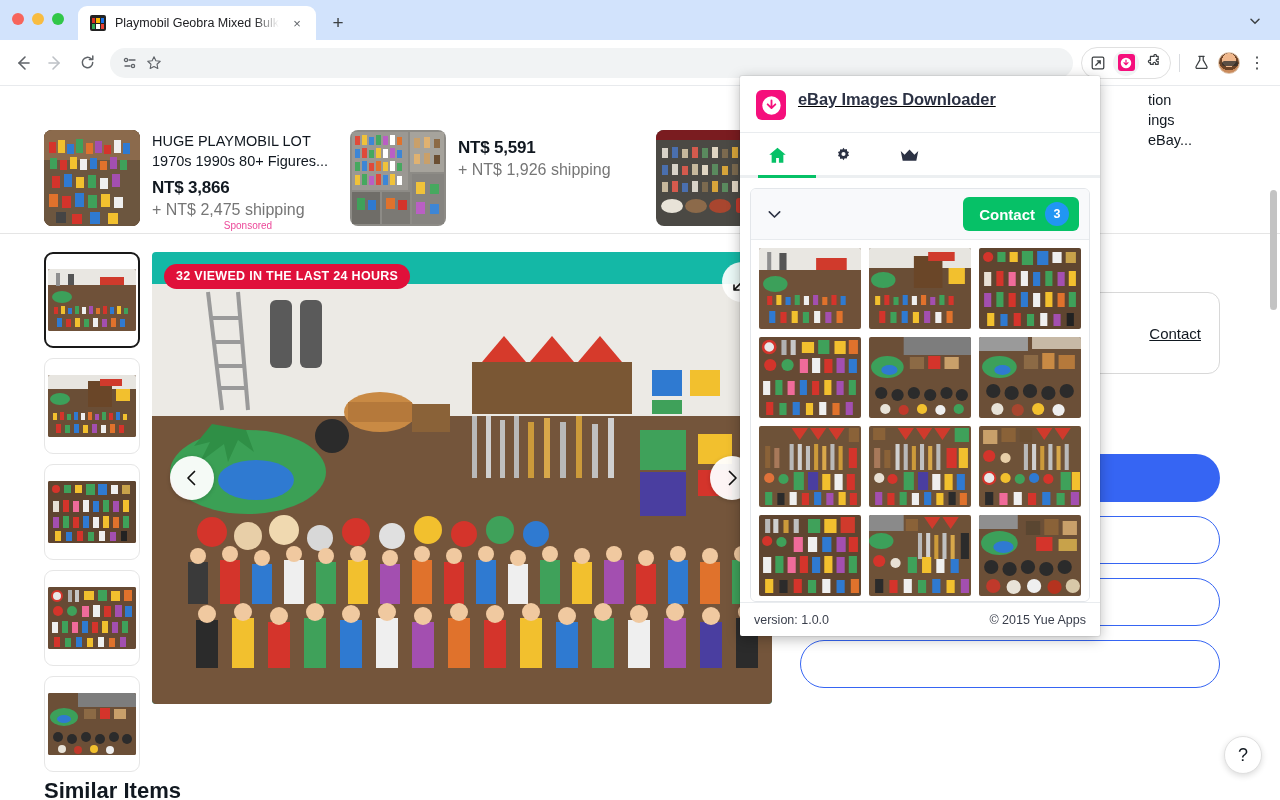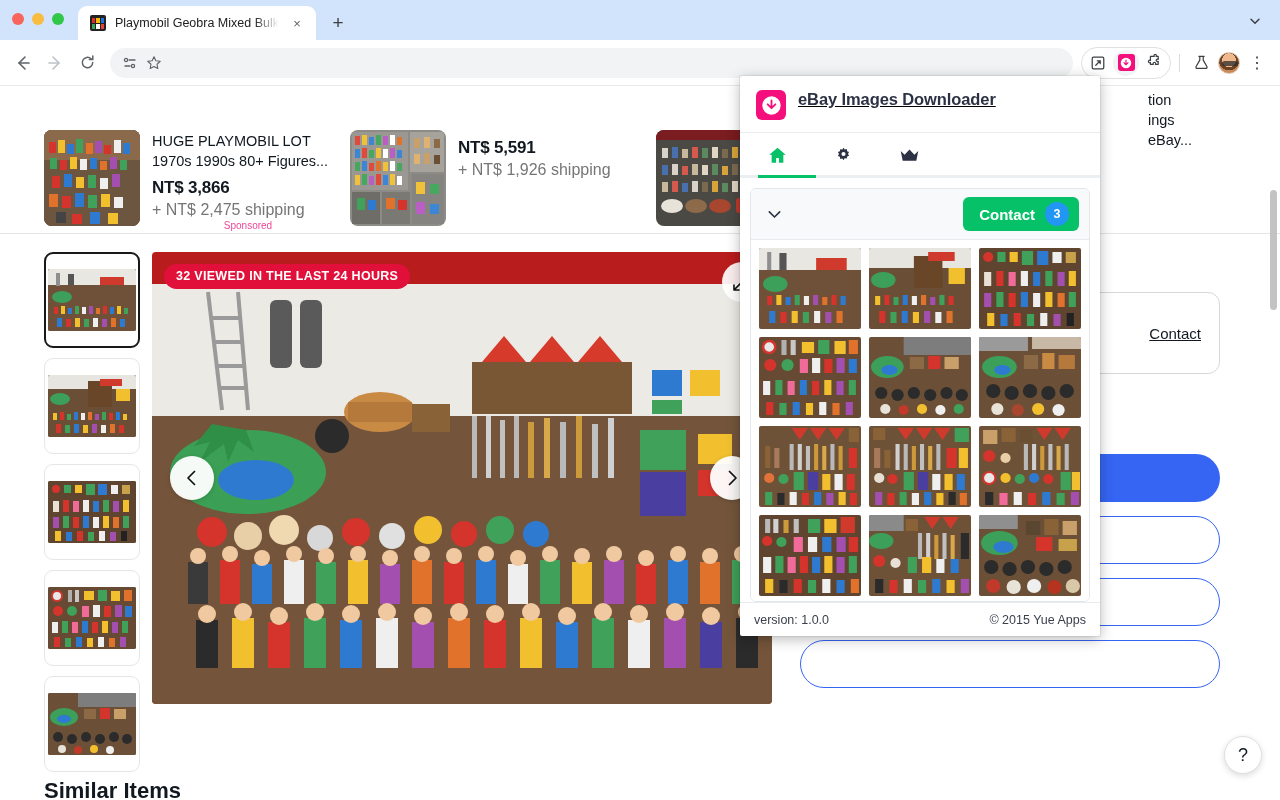--- a/index.html
+++ b/index.html
@@ -156,21 +156,21 @@
   .thumbs { display: flex; flex-direction: column; gap: 10px; width: 96px; flex: none; }
   .thumb {
     width: 96px; height: 96px; border-radius: 9px; background: #fff;
     border: 1px solid #e6e6e6; overflow: hidden; position: relative;
     display:flex; align-items:center; justify-content:center;
   }
   .thumb.selected { border: 2px solid #191919; }
   .thumb .photo { width: 86px; height: 62px; border-radius: 2px; overflow: hidden; }
 
   .main-photo {
-    width: 620px; height: 452px; background: #b91c1c; border-radius: 4px;
+    width: 620px; height: 452px; background: #14b8a6; border-radius: 4px;
     position: relative; overflow: hidden; flex: none;
   }
   .viewed-badge {
     position: absolute; top: 12px; left: 12px; z-index: 6;
     background: #e0103a; color: #fff; font-size: 12.5px; font-weight: 700;
     letter-spacing: .3px; border-radius: 13px; padding: 5px 12px 6px 12px;
     white-space: nowrap;
   }
   .expand-btn {
     position: absolute; top: 10px; right: 10px; z-index: 6;

